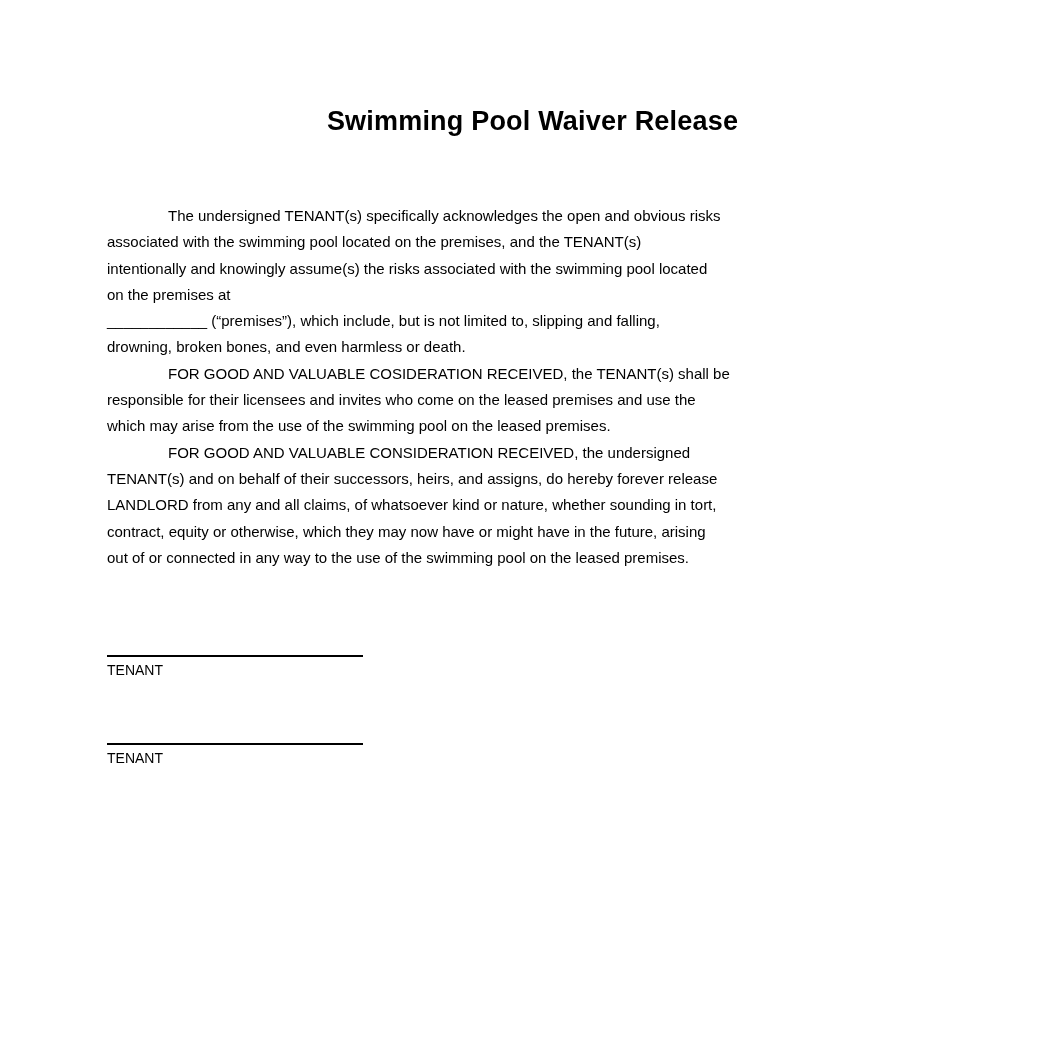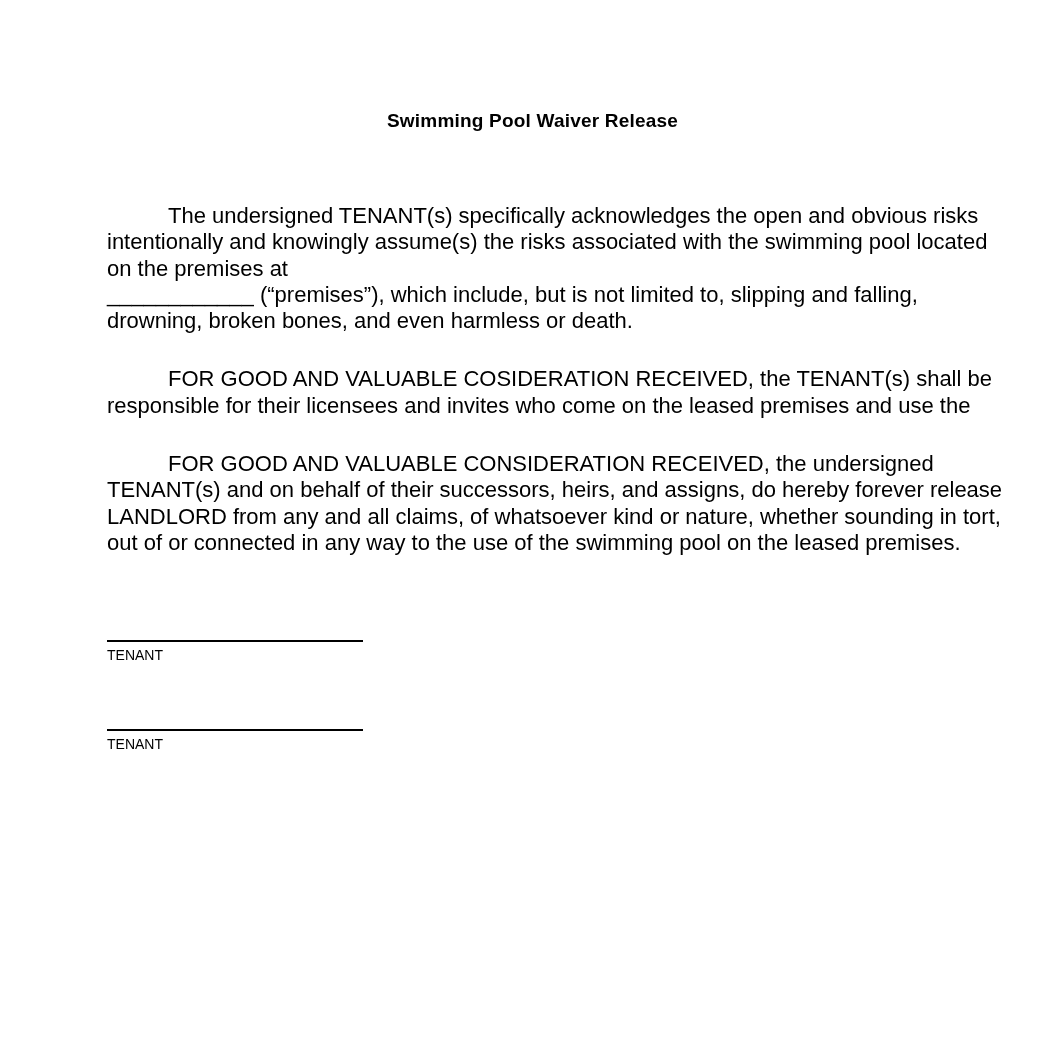--- a/index.html
+++ b/index.html
@@ -15,33 +15,33 @@
     color: #000000;
     font-family: "Liberation Sans", "DejaVu Sans", sans-serif;
     box-sizing: border-box;
     padding-left: 107px;
     padding-right: 99px;
     overflow: hidden;
   }
   .doc-title {
     margin: 0;
     padding-top: 106px;
-    font-size: 19px;
+    font-size: 27px;
     line-height: 30px;
     font-weight: 700;
     text-align: center;
     letter-spacing: 0.2px;
   }
   .doc-body {
     padding-top: 67px;
-    font-size: 22px;
+    font-size: 15px;
     line-height: 26.3px;
   }
   .paragraph { margin: 0; }
-  .paragraph + .paragraph { margin-top: 32px; }
+  .paragraph + .paragraph { }
   .line {
     white-space: pre;
   }
   .line.indent { padding-left: 61px; }
   .sig-section {
     padding-top: 84px;
     font-size: 14px;
     line-height: 26.3px;
   }
   .sig-block + .sig-block { margin-top: 60px; }
@@ -56,33 +56,36 @@
 </style>
 </head>
 <body>
 
 <div class="page">
   <h1 class="doc-title">Swimming Pool Waiver Release</h1>
 
   <div class="doc-body" id="paragraphs">
       <div class="paragraph">
         <div class="line indent">The undersigned TENANT(s) specifically acknowledges the open and obvious risks</div>
+        <div class="line">associated with the swimming pool located on the premises, and the TENANT(s)</div>
         <div class="line">intentionally and knowingly assume(s) the risks associated with the swimming pool located</div>
         <div class="line">on the premises at</div>
         <div class="line">____________ (“premises”), which include, but is not limited to, slipping and falling,</div>
         <div class="line">drowning, broken bones, and even harmless or death.</div>
       </div>
       <div class="paragraph">
         <div class="line indent">FOR GOOD AND VALUABLE COSIDERATION RECEIVED, the TENANT(s) shall be</div>
         <div class="line">responsible for their licensees and invites who come on the leased premises and use the</div>
+        <div class="line">which may arise from the use of the swimming pool on the leased premises.</div>
       </div>
       <div class="paragraph">
         <div class="line indent">FOR GOOD AND VALUABLE CONSIDERATION RECEIVED, the undersigned</div>
         <div class="line">TENANT(s) and on behalf of their successors, heirs, and assigns, do hereby forever release</div>
         <div class="line">LANDLORD from any and all claims, of whatsoever kind or nature, whether sounding in tort,</div>
+        <div class="line">contract, equity or otherwise, which they may now have or might have in the future, arising</div>
         <div class="line">out of or connected in any way to the use of the swimming pool on the leased premises.</div>
       </div>
     </div>
 
   <div class="sig-section" id="signatures">
       <div class="sig-block">
         <div class="sig-line"></div>
         <div class="sig-label">TENANT</div>
       </div>
       <div class="sig-block">

